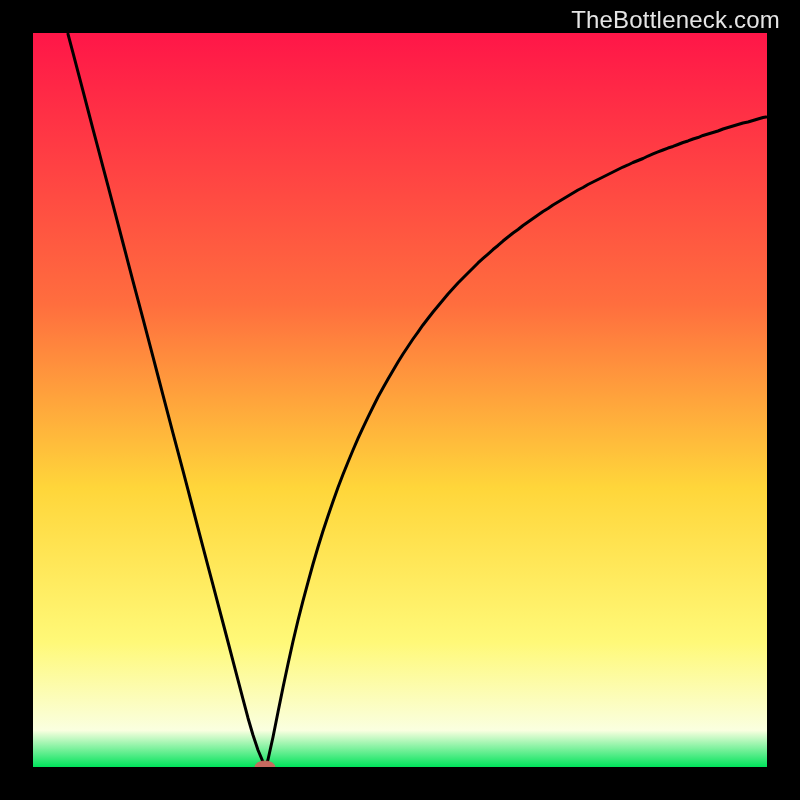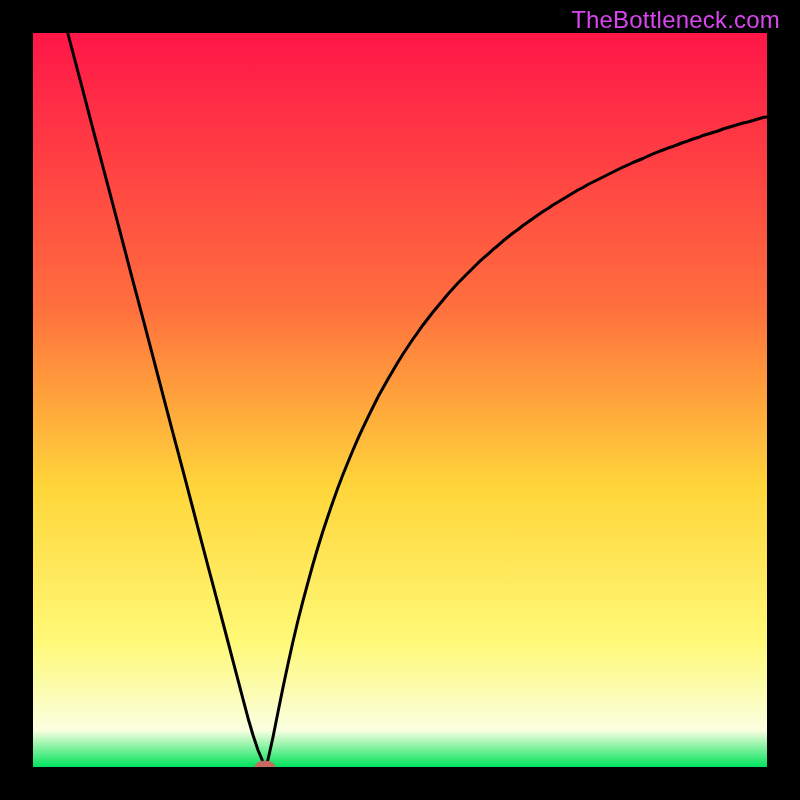--- a/index.html
+++ b/index.html
@@ -23,21 +23,21 @@
     position: absolute;
     left: 33px;
     top: 33px;
     width: 734px;
     height: 734px;
   }
   .watermark {
     position: absolute;
     top: 6px;
     right: 20px;
-    color: #d946ef;
+    color: #e5e5e5;
     font-size: 24px;
     font-weight: 500;
     letter-spacing: 0.2px;
   }
   svg { display: block; }
 </style>
 </head>
 <body>
 
 <div class="frame">

